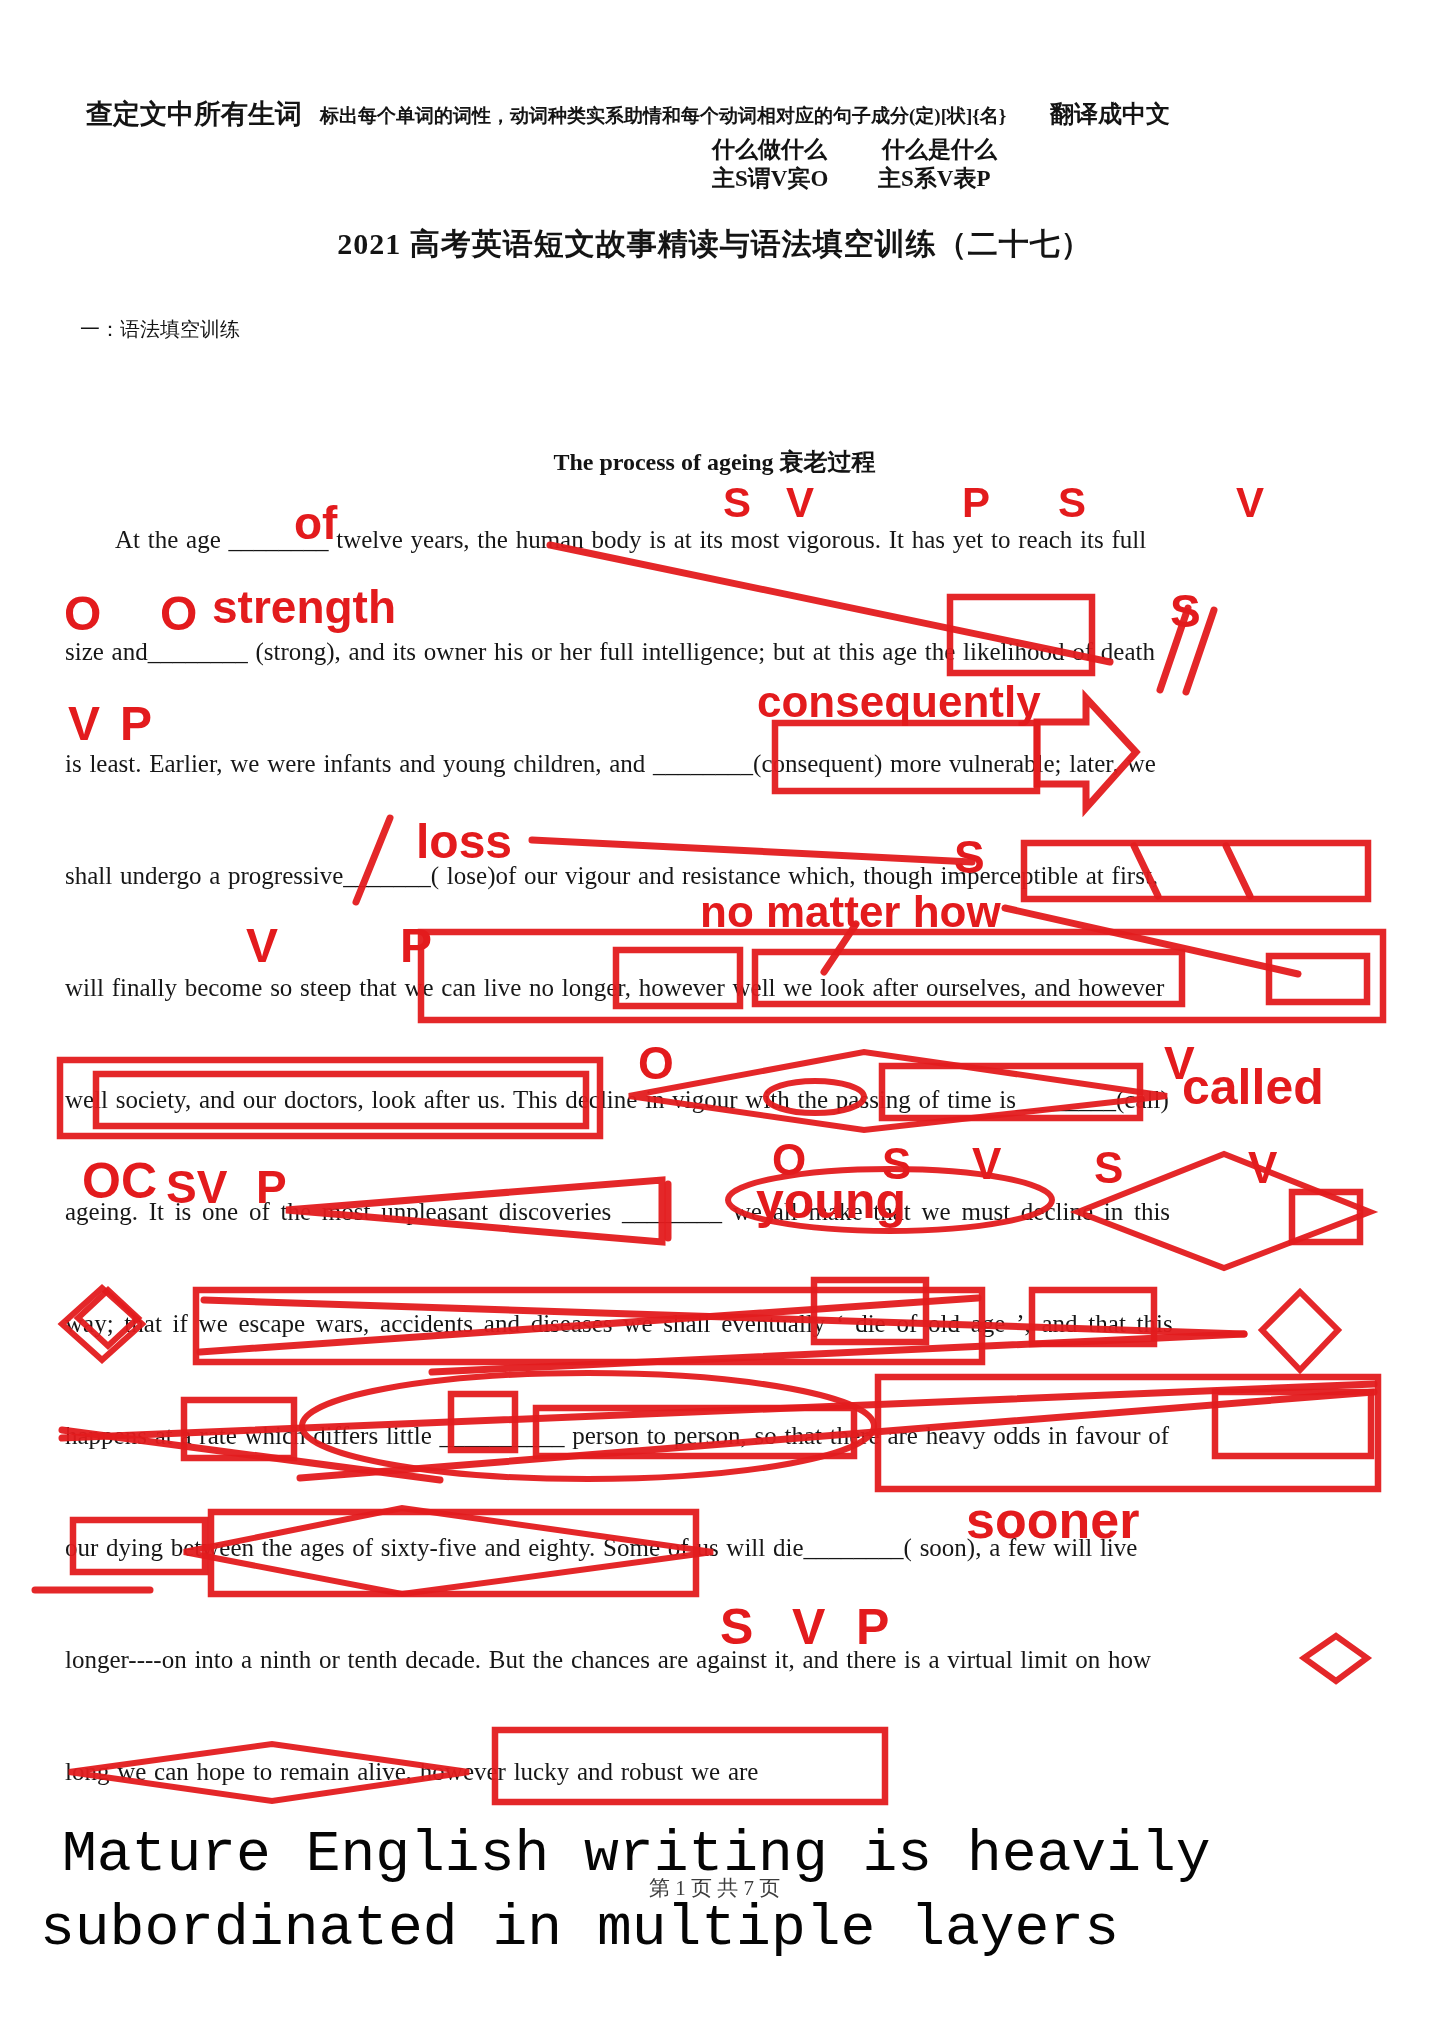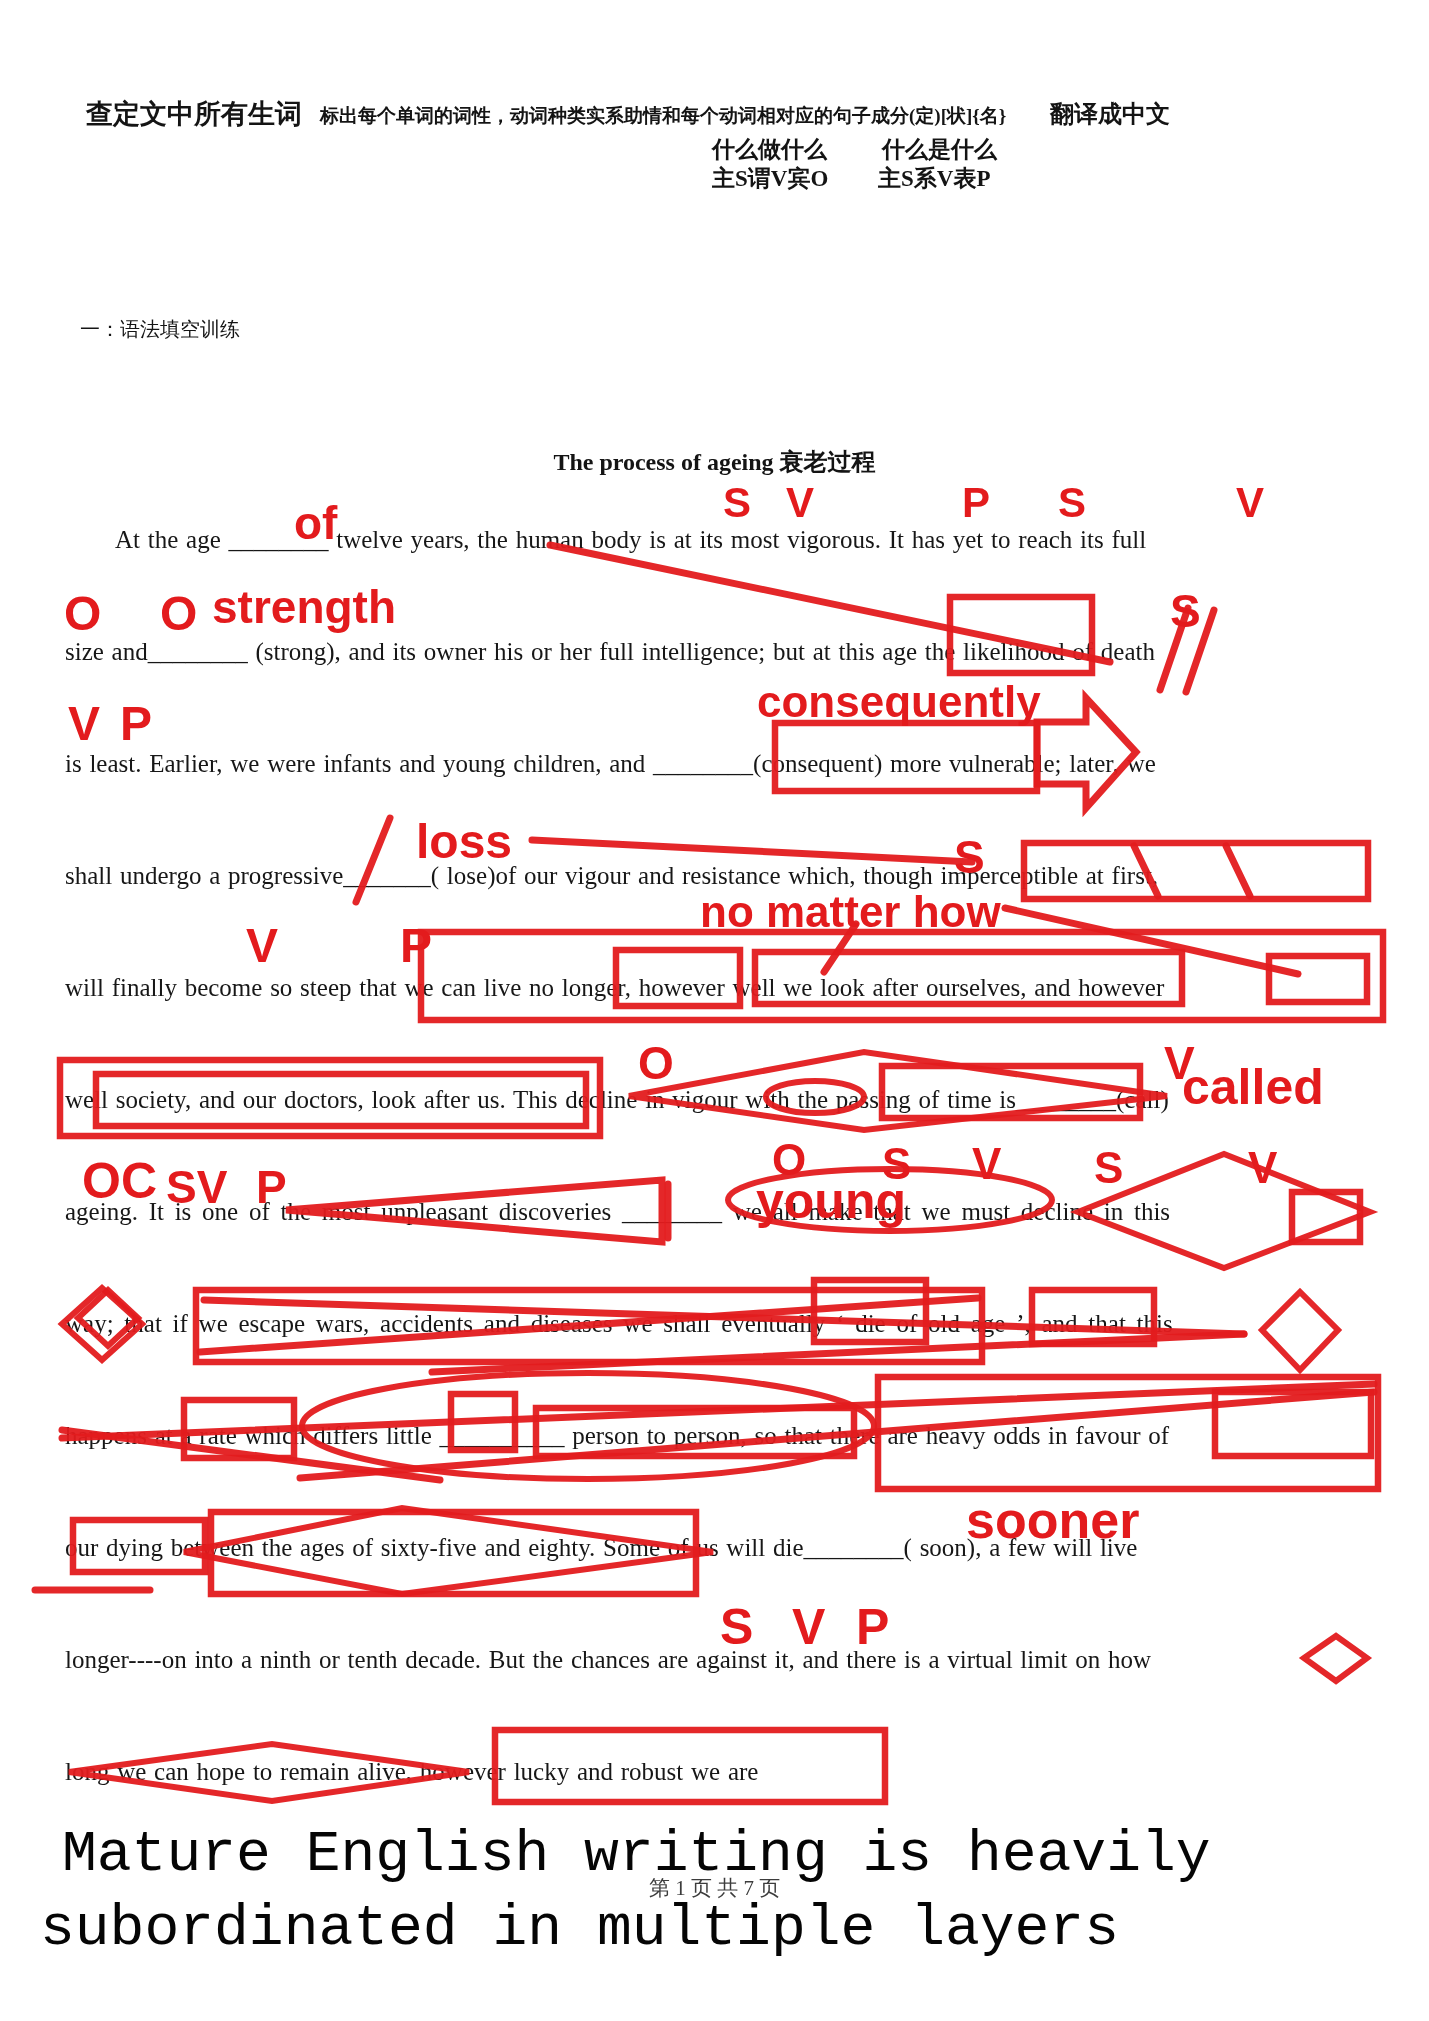--- a/index.html
+++ b/index.html
@@ -39,20 +39,21 @@
 <div class="page">
 
   <div class="abs hdr-task1">查定文中所有生词</div>
   <div class="abs hdr-task2">标出每个单词的词性，动词种类实系助情和每个动词相对应的句子成分(定)[状]{名}</div>
   <div class="abs hdr-task3">翻译成中文</div>
   <div class="abs hdr-p1l">什么做什么</div>
   <div class="abs hdr-p1r">什么是什么</div>
   <div class="abs hdr-p2l">主S谓V宾O</div>
   <div class="abs hdr-p2r">主S系V表P</div>
 
+  <div class="abs doc-title">2021 高考英语短文故事精读与语法填空训练（二十七）</div>
   <div class="abs section-h">一：语法填空训练</div>
 
   <div class="abs passage-title">
     <span>The process of ageing</span>
     <span> </span>
     <span class="zh">衰老过程</span>
   </div>
 
   <div id="passage-lines">
       <div class="pline" style="left: 115px; top: 526px;">At the age ________ twelve years, the human body is at its most vigorous. It has yet to reach its full</div>

